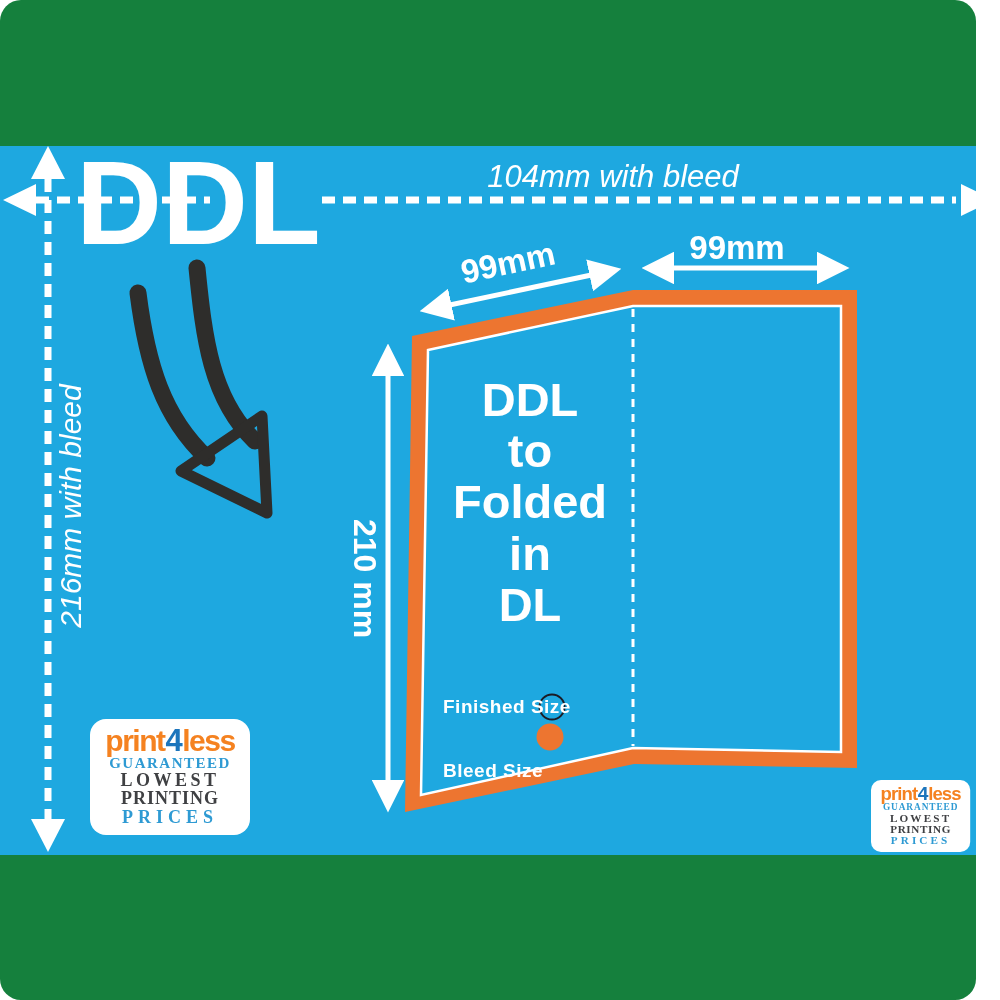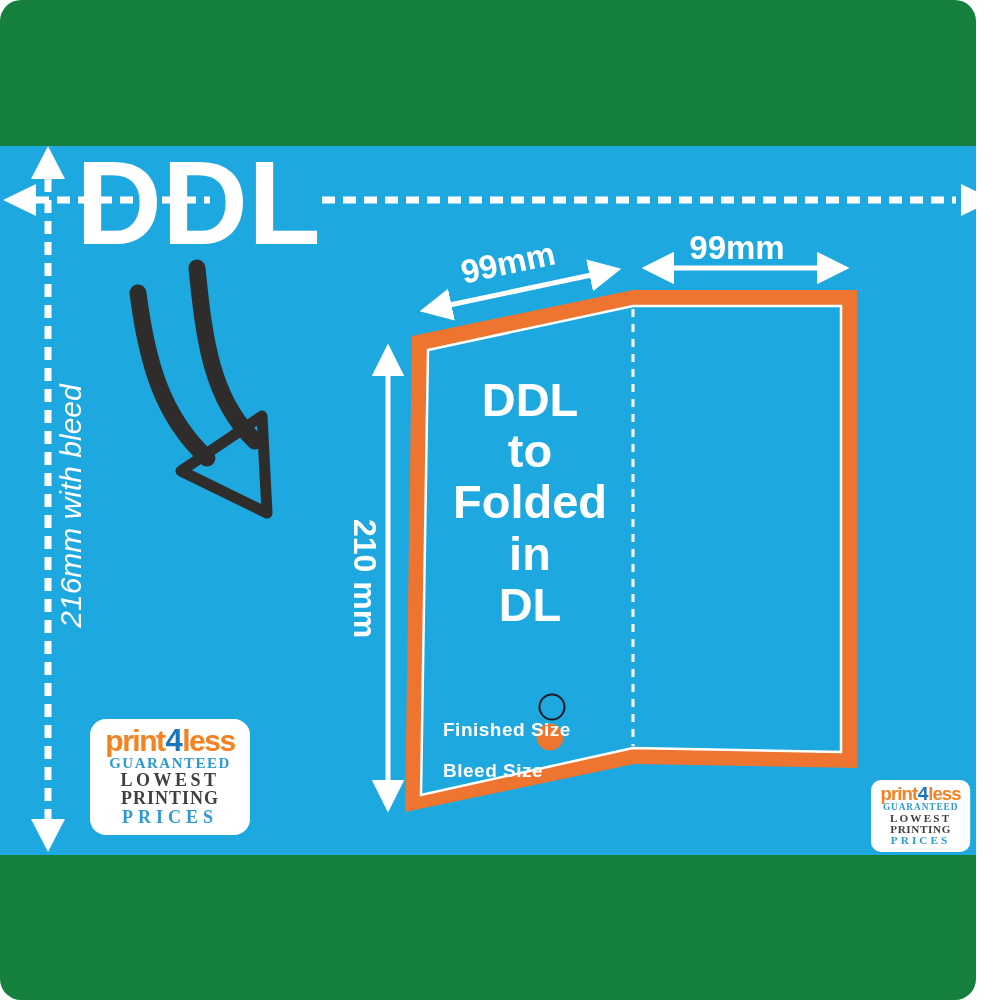--- a/index.html
+++ b/index.html
@@ -25,21 +25,21 @@
   .right99 { left:657px; top:229px; width:160px; }
   .h210    { left:264px; top:560px; width:200px; font-size:32px; transform:rotate(90deg); }
 
   .caption {
     position:absolute; left:427px; top:374px; width:206px;
     text-align:center; font-size:47px; font-weight:bold; color:#FFFFFF;
     line-height:1.09; white-space:pre-line;
   }
 
   .legend-label { position:absolute; font-size:19px; font-weight:bold; color:#FFFFFF; letter-spacing:0.5px; }
-  .finished { left:443px; top:696px;margin-top:23px; }
+  .finished { left:443px; top:696px; }
   .bleed    { left:443px; top:760px; }
 
   .logo {
     position:absolute; width:160px; background:#FFFFFF; border-radius:16px;
     text-align:center; padding:7px 4px 9px; box-sizing:border-box;
   }
   .logo-large { left:90px;  top:719px; }
   .logo-small { left:871px; top:780px; transform:scale(0.62); transform-origin:top left; }
   .brand { font-weight:bold; font-size:30px; line-height:0.95; letter-spacing:-1.5px; color:#F58220; }
   .b-4   { color:#1C75BC; font-size:31px; padding:0 1px; }
@@ -97,20 +97,21 @@
     </g>
 
     <g>
       <circle cx="552" cy="707" r="12.5" fill="none" stroke="#1B1B24" stroke-width="2"></circle>
       <circle cx="550" cy="737" r="13.5" fill="#ED7530"></circle>
     </g>
   </svg>
 
   <div class="title">DDL</div>
 
+  <div class="dim dim-width">104mm with bleed</div>
   <div class="dim dim-height">216mm with bleed</div>
 
   <div class="panel-dim left99">99mm</div>
   <div class="panel-dim right99">99mm</div>
   <div class="panel-dim h210">210 mm</div>
 
   <div class="caption">DDL
 to
 Folded
 in

